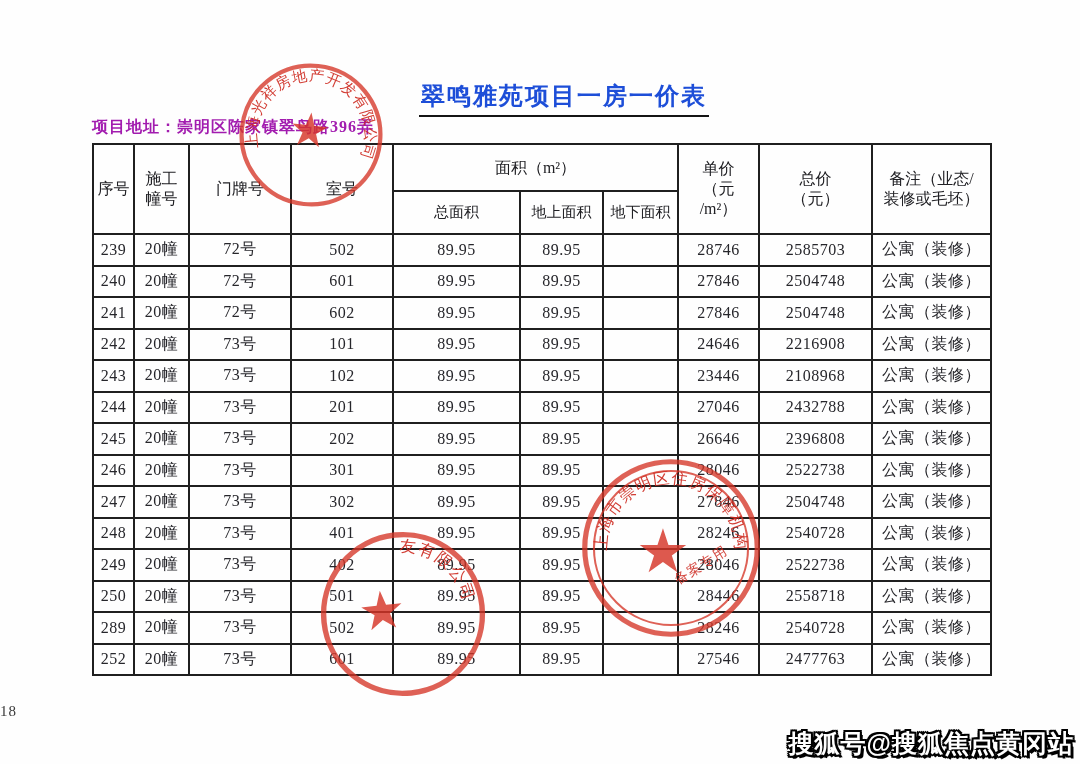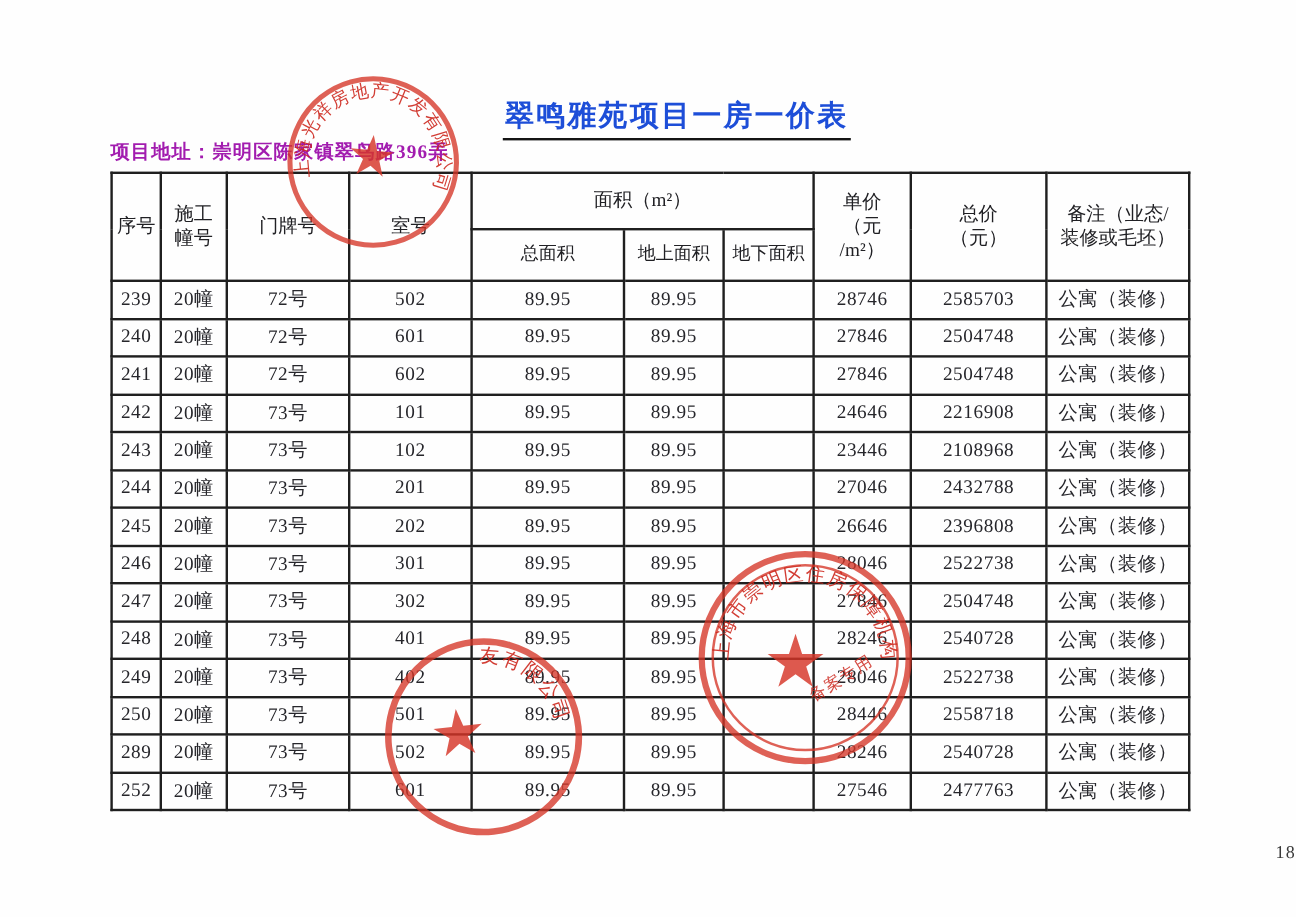--- a/index.html
+++ b/index.html
@@ -63,21 +63,21 @@
   .price-table tbody td {
     font-size: 16px;
     color: #26262b;
     letter-spacing: 0.5px;
     white-space: nowrap;
   }
 
   .page-number {
     position: absolute;
     top: 703px; left: 0; width: 100%;
-    text-align: right;
+    text-align: left;
     font-size: 15px;
     color: #3a3a3a;
     letter-spacing: 1px;
   }
 
   .watermark {
     position: absolute;
     right: 6px; bottom: 4px;
     font-family: "Liberation Sans", "DejaVu Sans", sans-serif;
     font-weight: 800;
@@ -340,14 +340,15 @@
     <path id="arc-s3" d="M 25.9,94.5 A 56,56 0 1 1 134.1,94.5" fill="none"></path>
     <text class="seal-text" font-size="14" letter-spacing="1">
       <textPath href="#arc-s3" startOffset="50%" text-anchor="middle">上海市崇明区住房保障机构</textPath>
     </text>
     <polygon class="seal-star" transform="translate(73,84) scale(0.85)" points="0,-25 5.61,-7.73 23.78,-7.73 9.08,2.95 14.69,20.23 0,9.55 -14.69,20.23 -9.08,2.95 -23.78,-7.73 -5.61,-7.73"></polygon>
     <text class="seal-inner" font-size="12" letter-spacing="1" transform="translate(86,112) rotate(-32)">备案专用</text>
   </svg>
 
   <div class="page-number">18</div>
 
+  <div class="watermark">搜狐号@搜狐焦点黄冈站</div>
 
 </div>
 
 </body></html>

